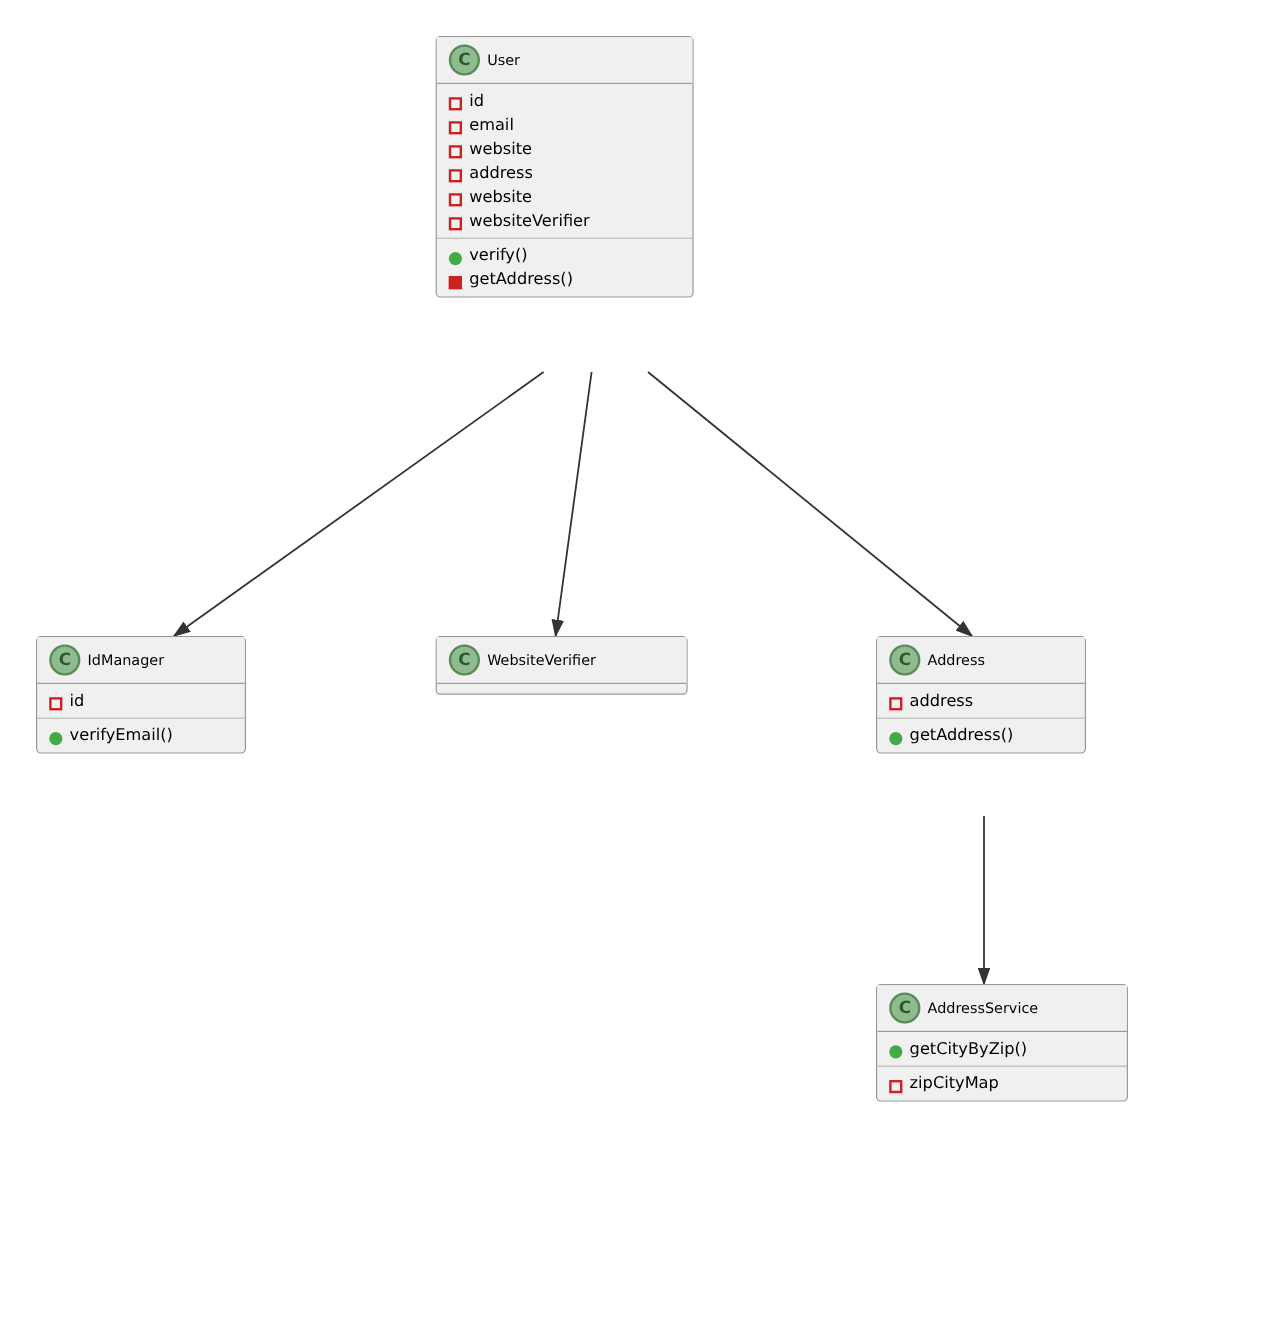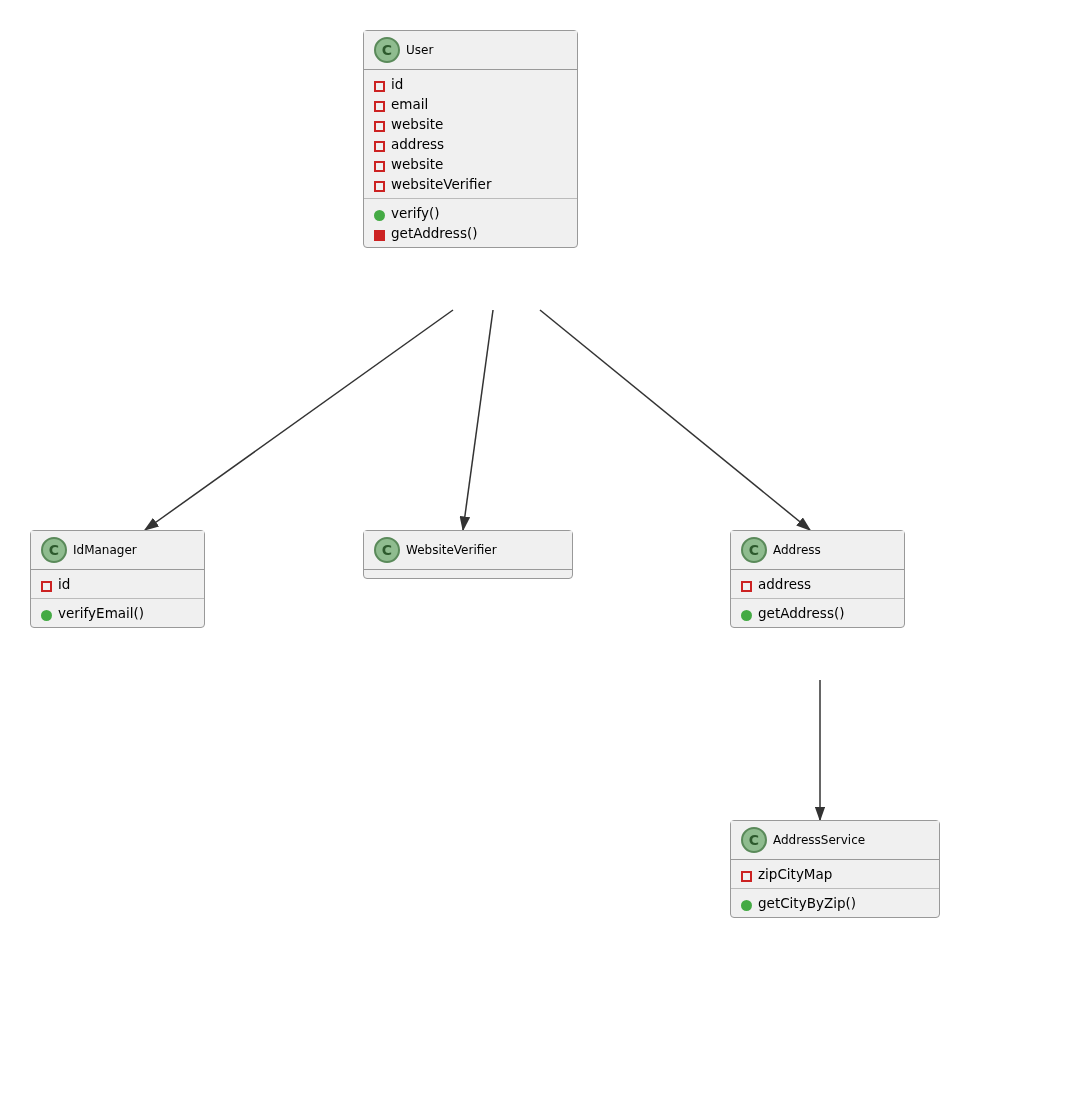--- a/index.html
+++ b/index.html
@@ -233,25 +233,25 @@
     </div>
   </div>
 
   <div class="class-box" style="left: 730px; top: 820px; width: 210px;">
     <div class="class-header">
       <div class="class-icon">C</div>
       <span class="class-name">AddressService</span>
     </div>
     <div class="class-section">
       <div class="class-member">
+        <div class="icon-method"></div>
+        <span>getCityByZip()</span>
+      </div>
+    </div>
+    <div class="class-section">
+      <div class="class-member">
         <div class="icon-field"></div>
         <span>zipCityMap</span>
       </div>
     </div>
-    <div class="class-section">
-      <div class="class-member">
-        <div class="icon-method"></div>
-        <span>getCityByZip()</span>
-      </div>
-    </div>
   </div>
 
 </div>
 
 </body></html>

